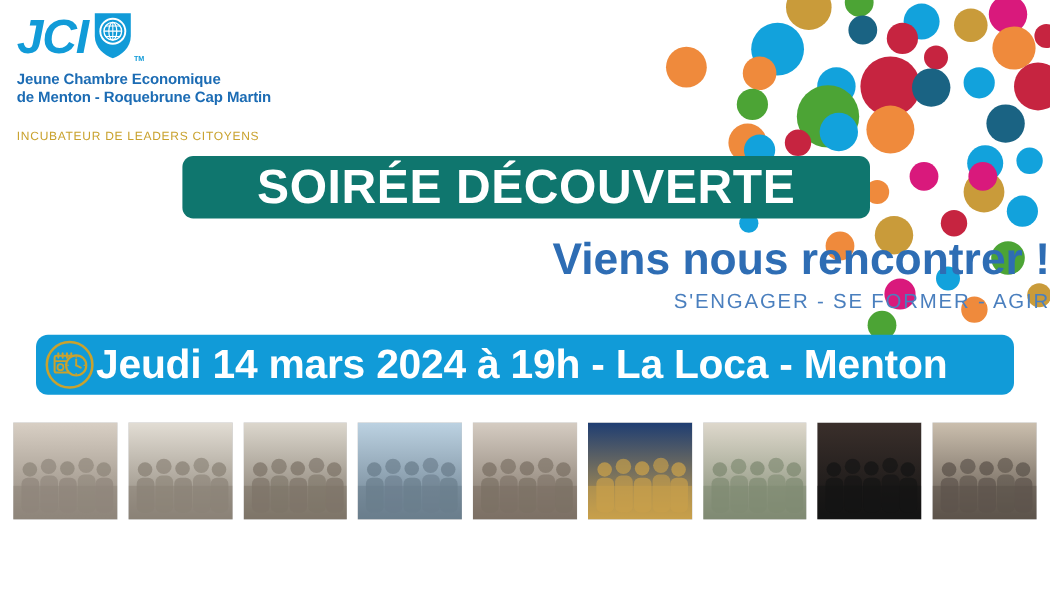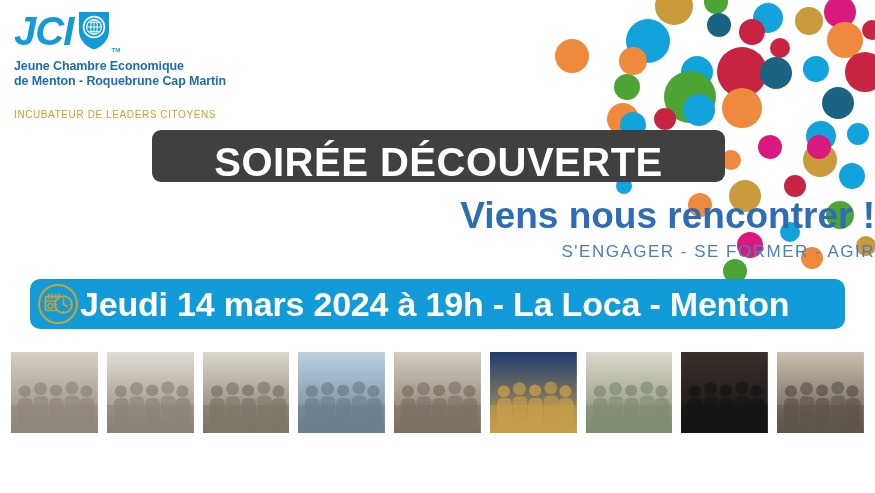--- a/index.html
+++ b/index.html
@@ -58,23 +58,23 @@
     margin-top:21px;
     font-size:10px;line-height:12px;
     color:#C9A22E;
     letter-spacing:0.6px;
   }
 
   
   #headline-banner{
     position:absolute;left:152px;top:130px;
     width:573px;height:52px;
-    background:#404040;
+    background:#0f766e;
     border-radius:9px;
-    display:flex;align-items:flex-end;justify-content:center;
+    display:flex;align-items:center;justify-content:center;
   }
   #headline-text{
     color:#ffffff;
     font-size:40px;line-height:40px;
     font-weight:bold;
     letter-spacing:0.5px;
     white-space:nowrap;
   }
 
   

